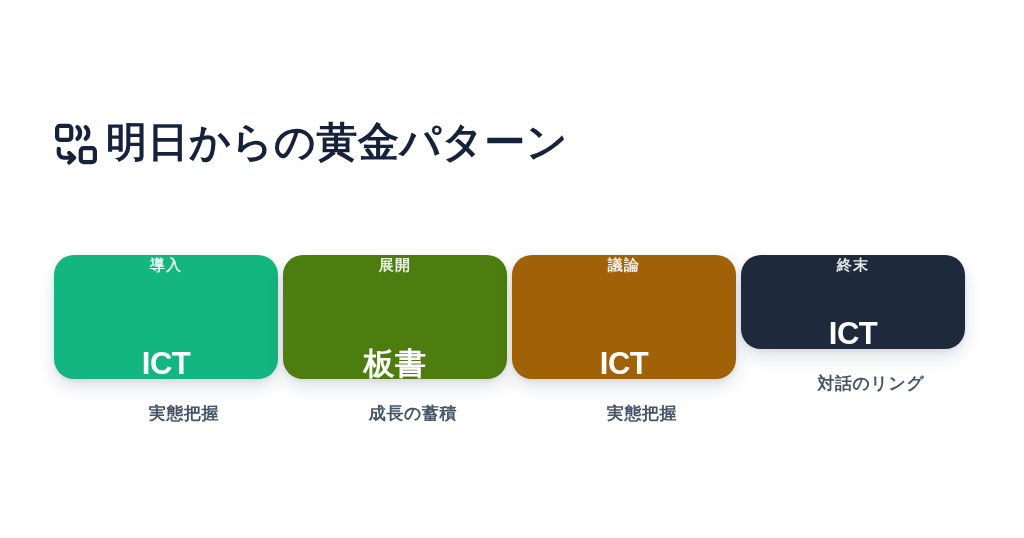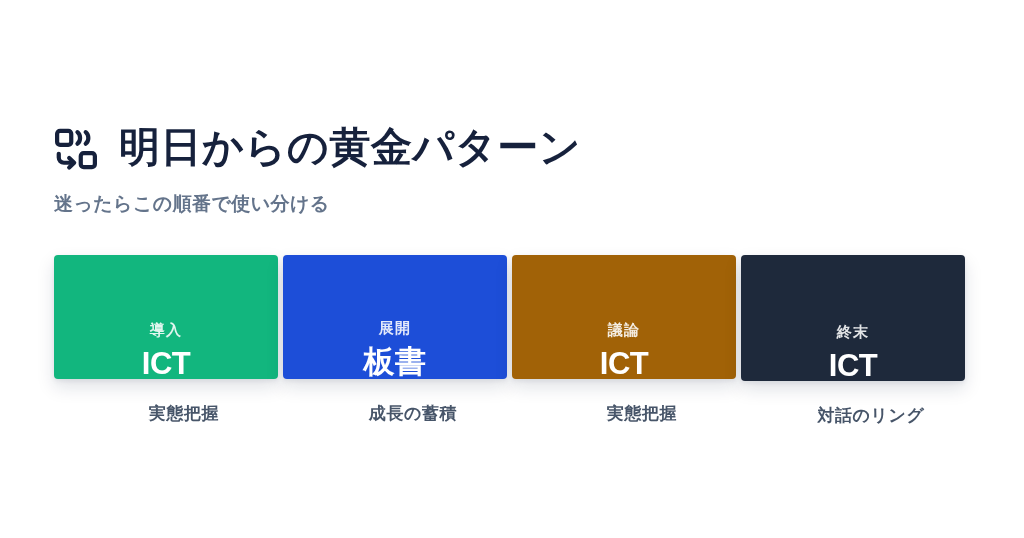--- a/index.html
+++ b/index.html
@@ -27,24 +27,23 @@
   
   .header {
     position: absolute;
     left: 54px;
     top: 108px;
     width: 920px;
   }
 
   .title-row {
     display: flex;
-    align-items: center;
-    gap: 21px;
+    align-items: flex-end;
+    gap: 8px;
     height: 58px;
-    margin-top: 11px;
   }
 
   .title-icon {
     width: 44px;
     height: 44px;
     flex: 0 0 44px;
     display: block;
     margin-top: 2px;
   }
 
@@ -81,31 +80,31 @@
     width: 224px;
     flex: 0 0 224px;
     display: flex;
     flex-direction: column;
     align-items: center;
   }
 
   .card {
     width: 224px;
     box-sizing: border-box;
-    border-radius: 4px;
+    border-radius: 20px;
     display: flex;
     flex-direction: column;
     align-items: center;
-    justify-content: flex-end;
+    justify-content: space-between;
     box-shadow: 0 8px 18px rgba(15, 30, 60, 0.13),
                 0 2px 5px rgba(15, 30, 60, 0.07);
   }
 
   .card.h-short { height: 124px; padding-top: 2px; }
-  .card.h-tall  { height: 126px; padding-top: 2px; }
+  .card.h-tall  { height: 94px; padding-top: 2px; }
 
   .card-stage {
     font-size: 15px;
     font-weight: 700;
     letter-spacing: 1.2px;
     color: rgba(255,255,255,0.88);
     line-height: 1;
     margin-bottom: 11px;
   }
 
@@ -143,35 +142,34 @@
             <rect x="29.2" y="28.4" width="15.4" height="15.4" rx="3.2"></rect>
             <path d="M25.6 5.6 C29.4 8.6 29.4 15.2 25.6 18.2"></path>
             <path d="M34.6 5.6 C38.4 8.6 38.4 15.2 34.6 18.2"></path>
             <path d="M5.2 29.2 L5.2 33.4 C5.2 36.6 7.6 39.0 10.8 39.0 L20.6 39.0"></path>
             <path d="M16.6 33.8 L22.0 39.0 L16.6 44.2"></path>
           </g>
         </svg>
       </span>
       <span class="page-title">明日からの黄金パターン</span>
     </div>
-    <div class="page-subtitle">迷ったらこの順番で使い分ける</div>
   </div>
 
   <div class="cards">
 
     <div class="card-col">
       <div class="card h-short" style="background: rgb(18, 182, 126);">
         <div class="card-stage">導入</div>
         <div class="card-tool latin">ICT</div>
       </div>
       <div class="card-caption">実態把握</div>
     </div>
 
     <div class="card-col">
-      <div class="card h-short" style="background: #1d4ed8; font-family: Liberation Mono, monospace;">
+      <div class="card h-short" style="background: #4d7c0f;">
         <div class="card-stage">展開</div>
         <div class="card-tool">板書</div>
       </div>
       <div class="card-caption">成長の蓄積</div>
     </div>
 
     <div class="card-col">
       <div class="card h-short" style="background: #a16207;">
         <div class="card-stage">議論</div>
         <div class="card-tool latin">ICT</div>

